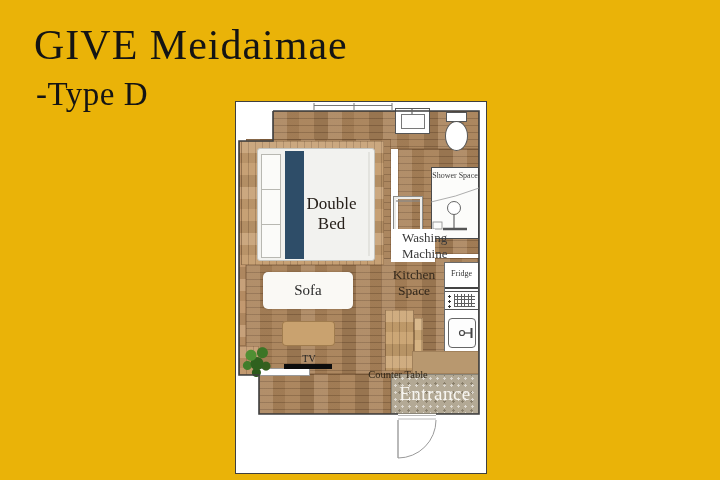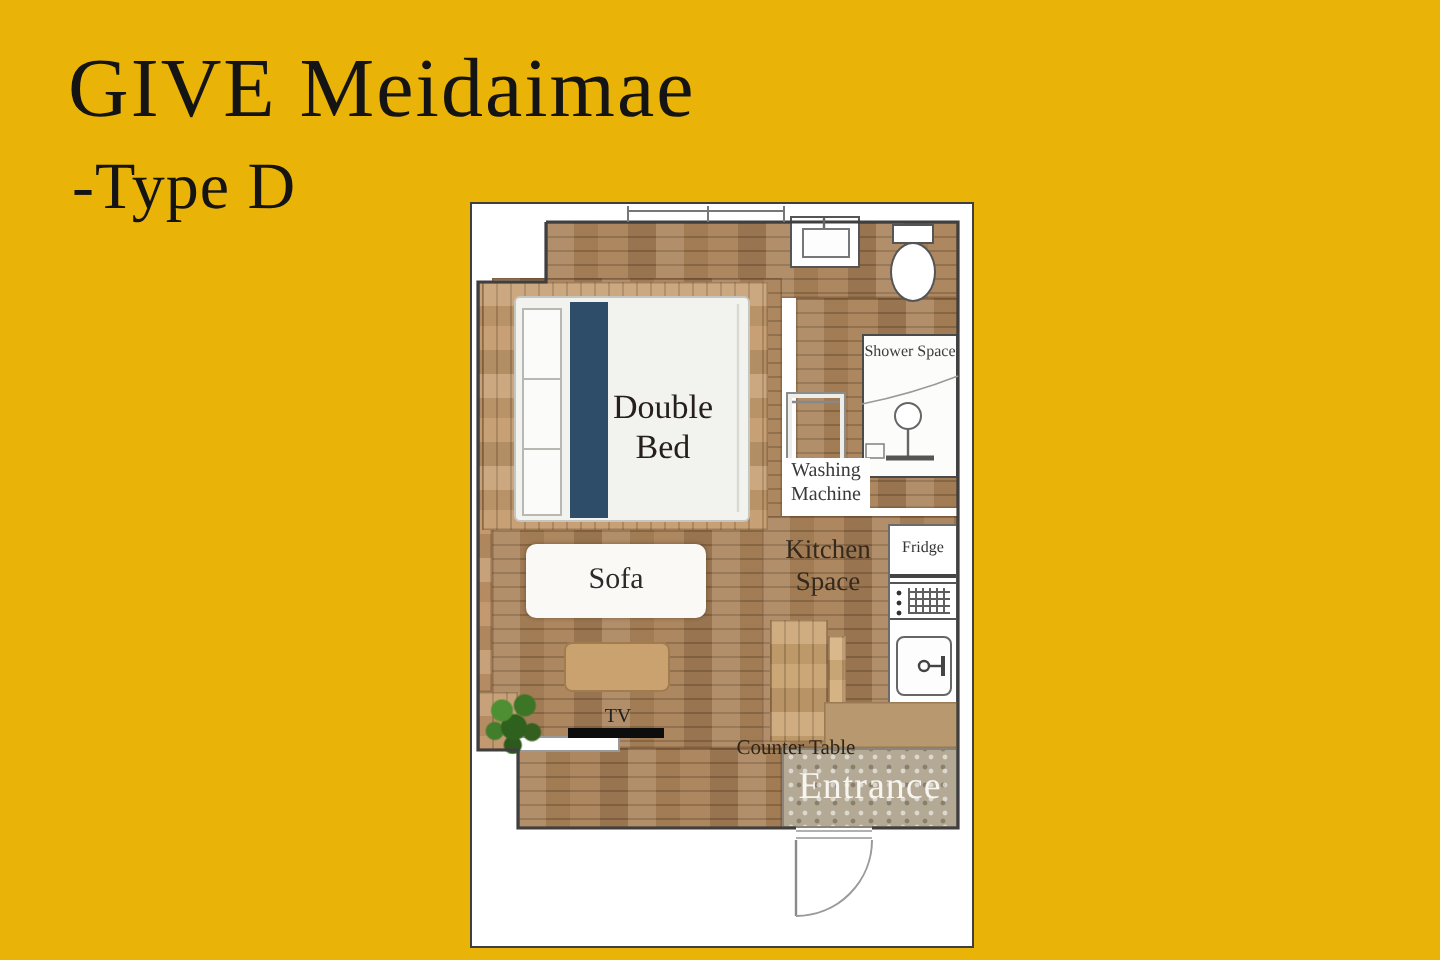--- a/index.html
+++ b/index.html
@@ -45,22 +45,22 @@
   .sink-basin{left:5px;top:5px;width:24px;height:15px;border:1px solid #777;background:#fdfdfd;}
   .toilet-tank{left:210px;top:10px;width:21px;height:10px;background:#fff;border:1.2px solid #555;}
   .toilet-bowl{left:209px;top:19px;width:23px;height:30px;background:#fff;border:1.2px solid #555;
                border-radius:50% 50% 50% 50%;}
 
   .shower-box{left:195px;top:65px;width:48px;height:72px;background:#fcfcfa;border:1.5px solid #4a4a4a;}
   .shower-label{left:195px;top:69px;width:48px;text-align:center;font-size:8px;line-height:1.15;color:#3c3c3c;}
 
   .wash-outline{left:158px;top:95px;width:28px;height:35px;border:2px solid #ededea;
                 box-shadow:0 0 0 1px #8b8b88;background:transparent;}
-  .wash-label{left:155px;top:127px;width:44px;background:#ffffff;text-align:center;
-              font-size:10px;line-height:1.2;color:#3a3a3a;padding:1px 0;}
+  .wash-label{left:155px;top:127px;width:44px;background:#ffffff;text-align:left;
+              font-size:13px;line-height:1.2;color:#3a3a3a;padding:1px 11px;}
 
   .kitchen-label{left:146px;top:165px;width:64px;text-align:center;font-size:13.5px;line-height:1.15;color:#34291c;}
   .kcol{left:208px;top:160px;width:35px;height:90px;background:#fff;border:1px solid #6b6b6b;}
   .fridge{left:0;top:0;width:33px;height:26px;border-bottom:2px solid #444;text-align:center;
           font-size:8px;color:#333;padding-top:6px;}
   .stove{left:0;top:28px;width:33px;height:19px;border-top:1.5px solid #555;border-bottom:1.5px solid #555;}
   .stove-dots{left:2px;top:2px;width:5px;height:14px;
           background-image:radial-gradient(#333 1px, transparent 1.4px);background-size:5px 5px;}
   .stove-burners{left:9px;top:2px;width:21px;height:13px;opacity:.85;
           background-image:repeating-linear-gradient(0deg,#444 0 1px,transparent 1px 3.5px),

